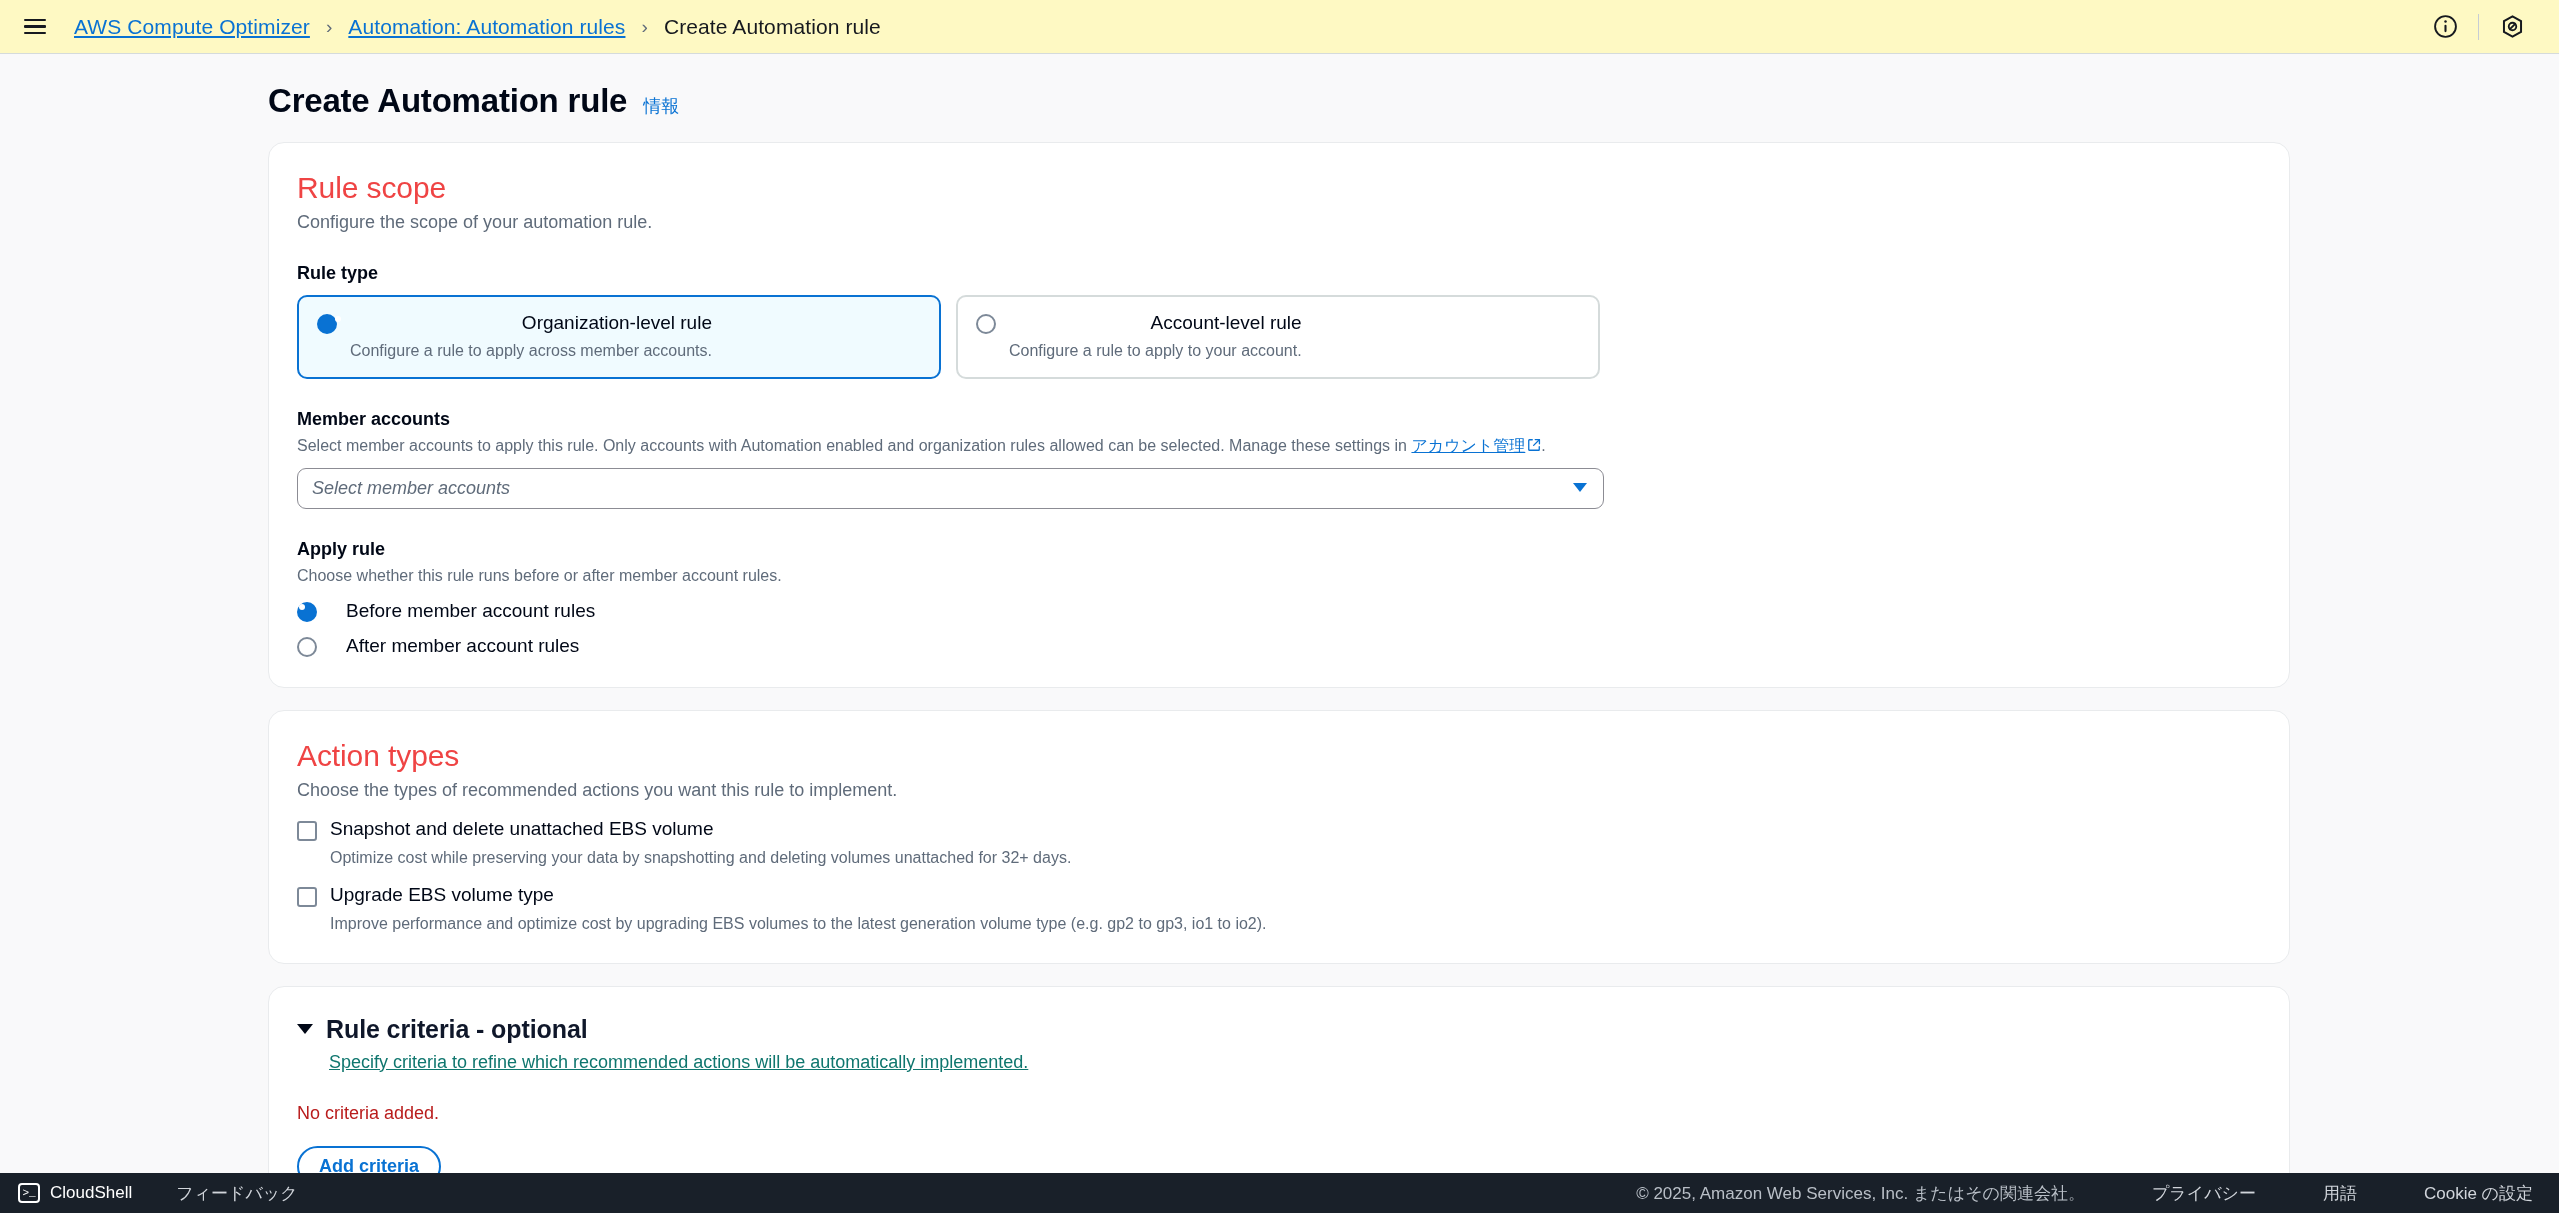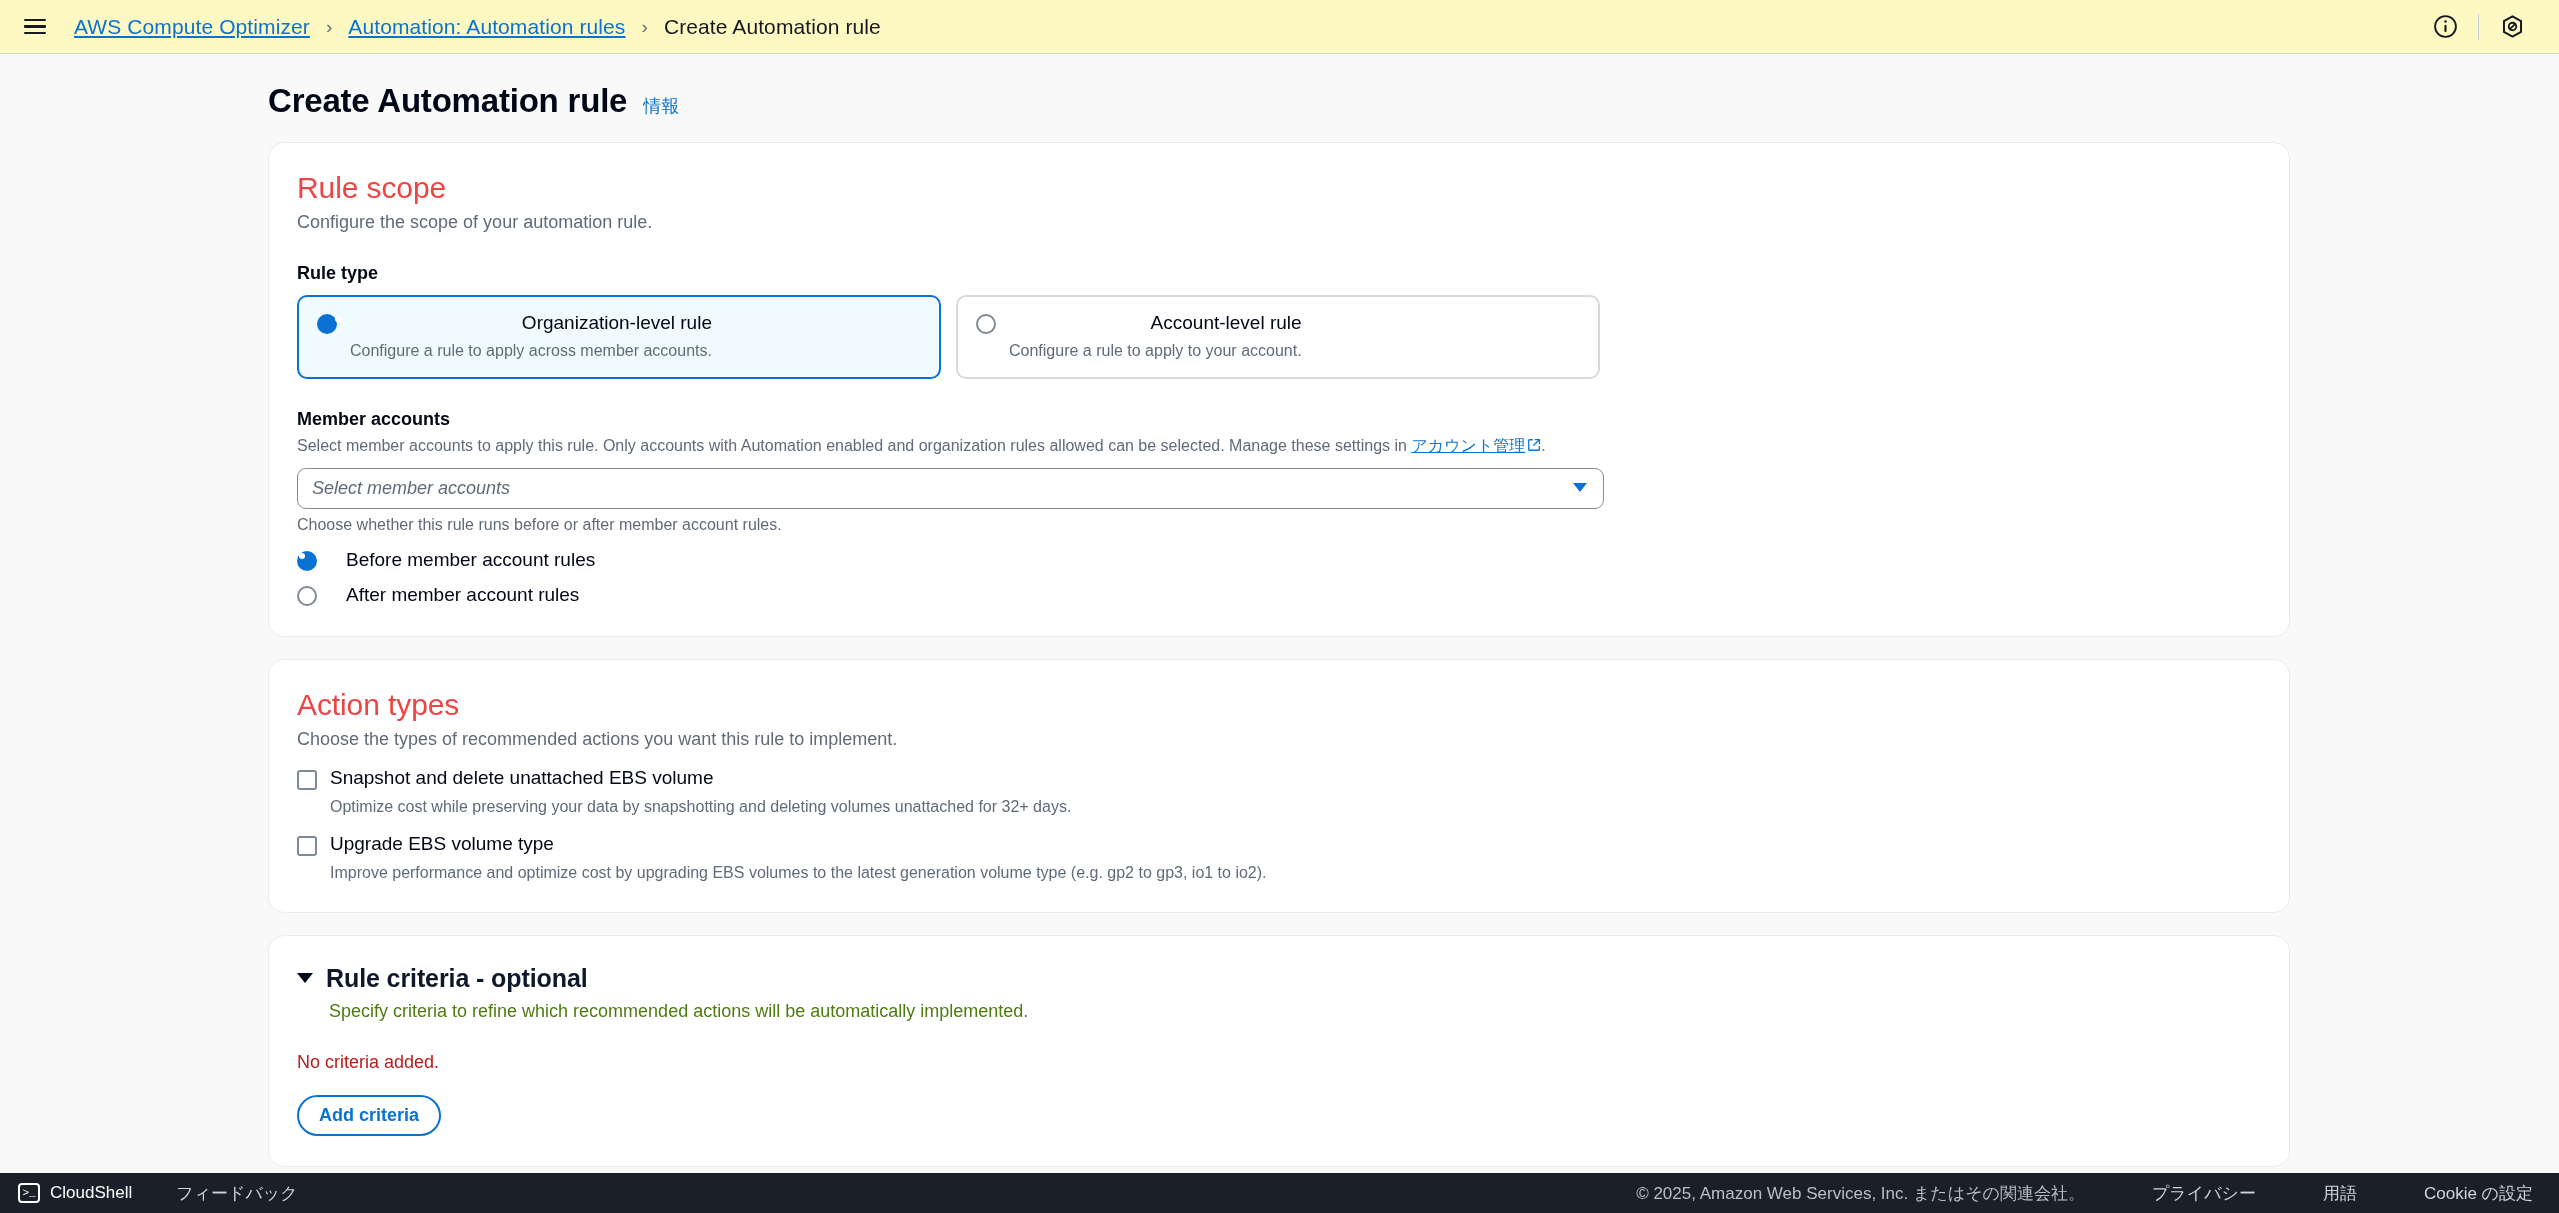--- a/index.html
+++ b/index.html
@@ -125,21 +125,21 @@
   .check-desc { font-size: 16px; color: #5f6b7a; margin-top: 9px; }
 
   
   .exp-head { display: flex; align-items: center; gap: 13px; cursor: pointer; }
   .caret-down {
     width: 0; height: 0; border-left: 8px solid transparent; border-right: 8px solid transparent;
     border-top: 10px solid #000716;
   }
   .exp-title { font-size: 25px; font-weight: bold; color: #0f172a; letter-spacing: -.1px; }
   .exp-body { margin-left: 32px; }
-  .exp-desc { font-size: 18px; color: #4d7c0f; margin-top: 8px; }
+  .exp-desc { font-size: 18px; color: #0f766e; margin-top: 8px; text-decoration: underline; }
   .empty-text { font-size: 18px; color: #b91c1c; margin-top: 30px; margin-left: 0; }
 
   .btn-normal {
     margin-top: 22px; display: inline-flex; align-items: center; gap: 10px;
     height: 41px; padding: 0 20px;
     border: 2px solid #0972d3; border-radius: 21px; background: #ffffff;
     color: #0972d3; font-size: 18px; font-weight: bold; cursor: pointer;
     font-family: "Liberation Sans", sans-serif;
   }
 
@@ -242,20 +242,21 @@
 
     <div class="select">
       <span class="select-placeholder">Select member accounts</span>
       <span class="select-caret">
         <svg width="18" height="14" viewBox="0 0 18 14">
             <path d="M2 3h14L9 12Z" fill="#0972d3"></path>
           </svg>
       </span>
     </div>
 
+    <div class="field-label">Apply rule</div>
     <div class="field-desc">Choose whether this rule runs before or after member account rules.</div>
 
     <div class="radio-row">
       <div class="radio on"></div>
       <span class="lbl">Before member account rules</span>
     </div>
     <div class="radio-row">
       <div class="radio"></div>
       <span class="lbl">After member account rules</span>
     </div>

